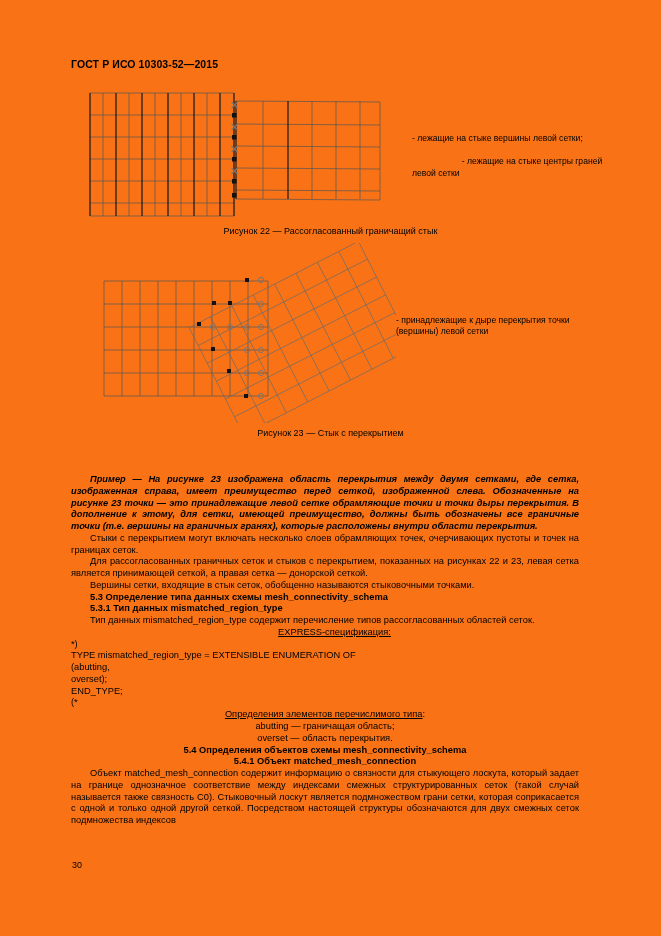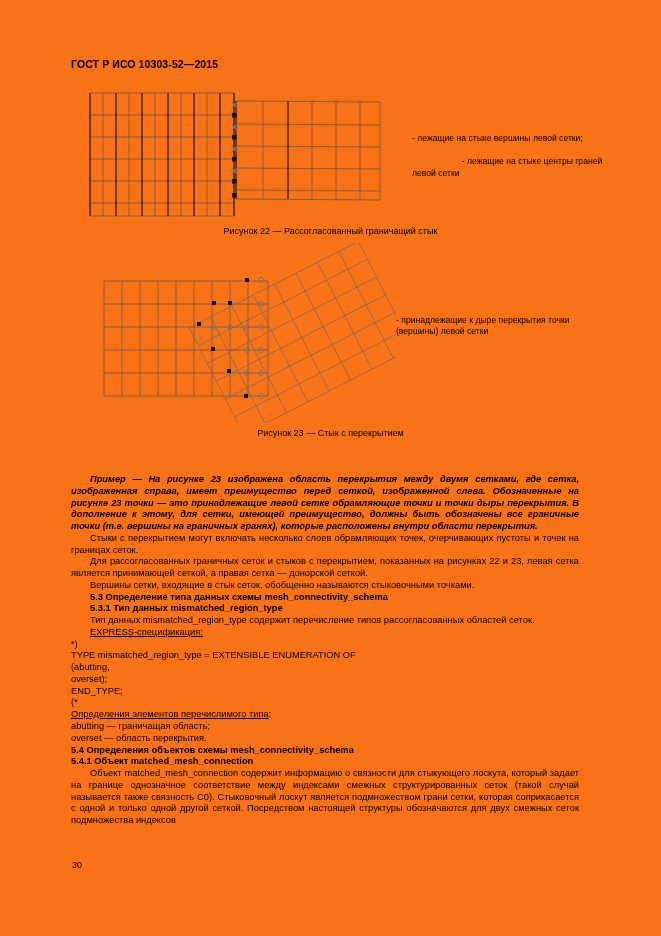--- a/index.html
+++ b/index.html
@@ -80,21 +80,21 @@
   }
   .body p { margin: 0; }
   .p-indent { text-indent: 19px; }
   .ital {
     font-style: italic;
     font-weight: bold;
     text-indent: 19px;
   }
   .ital .lead { font-style: italic; font-weight: bold; }
   .hdr-bold { font-weight: bold; }
-  .mono-line { text-align: left; }
+  .mono-line { text-align: center; }
   .under { text-decoration: underline; }
   .bld { font-weight: normal; }
 
   .express {
     text-align: left;
     line-height: 1.27;
   }
 
   
   .page-number {

